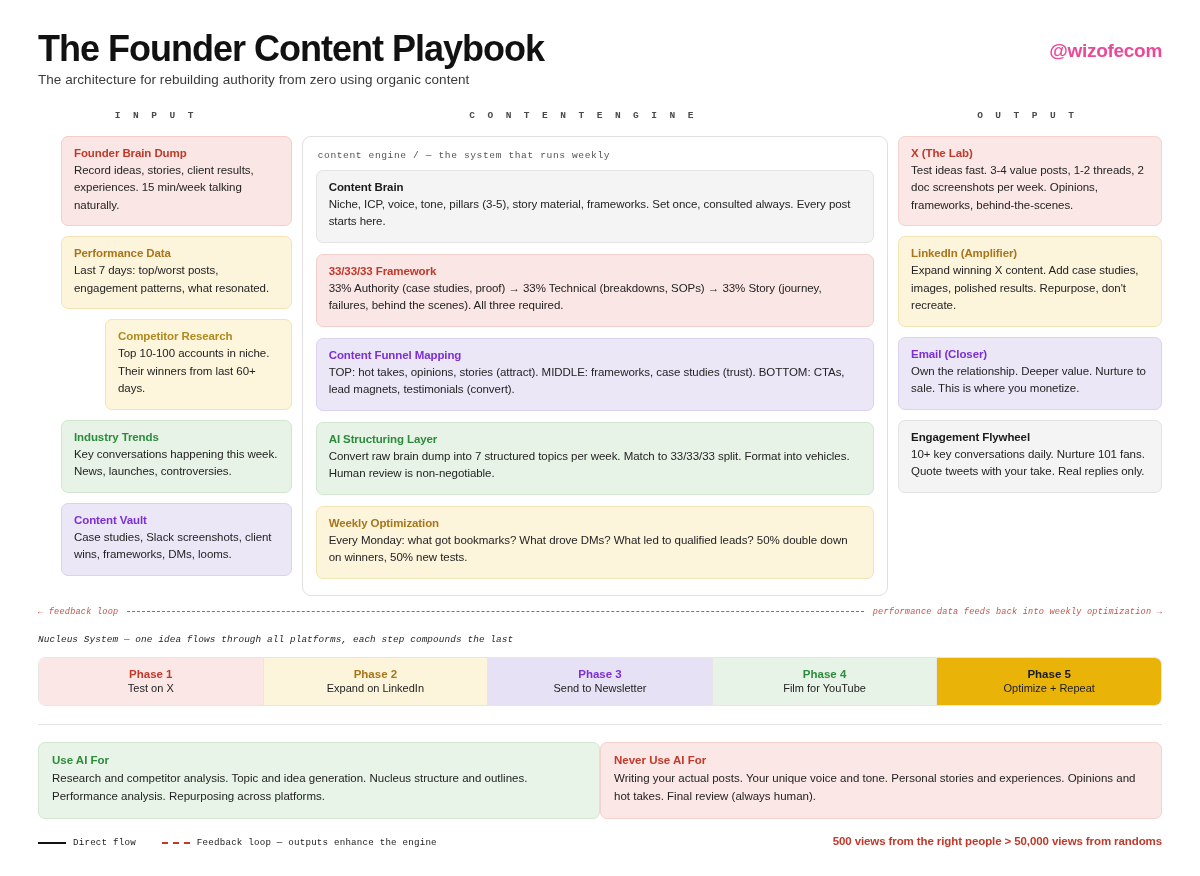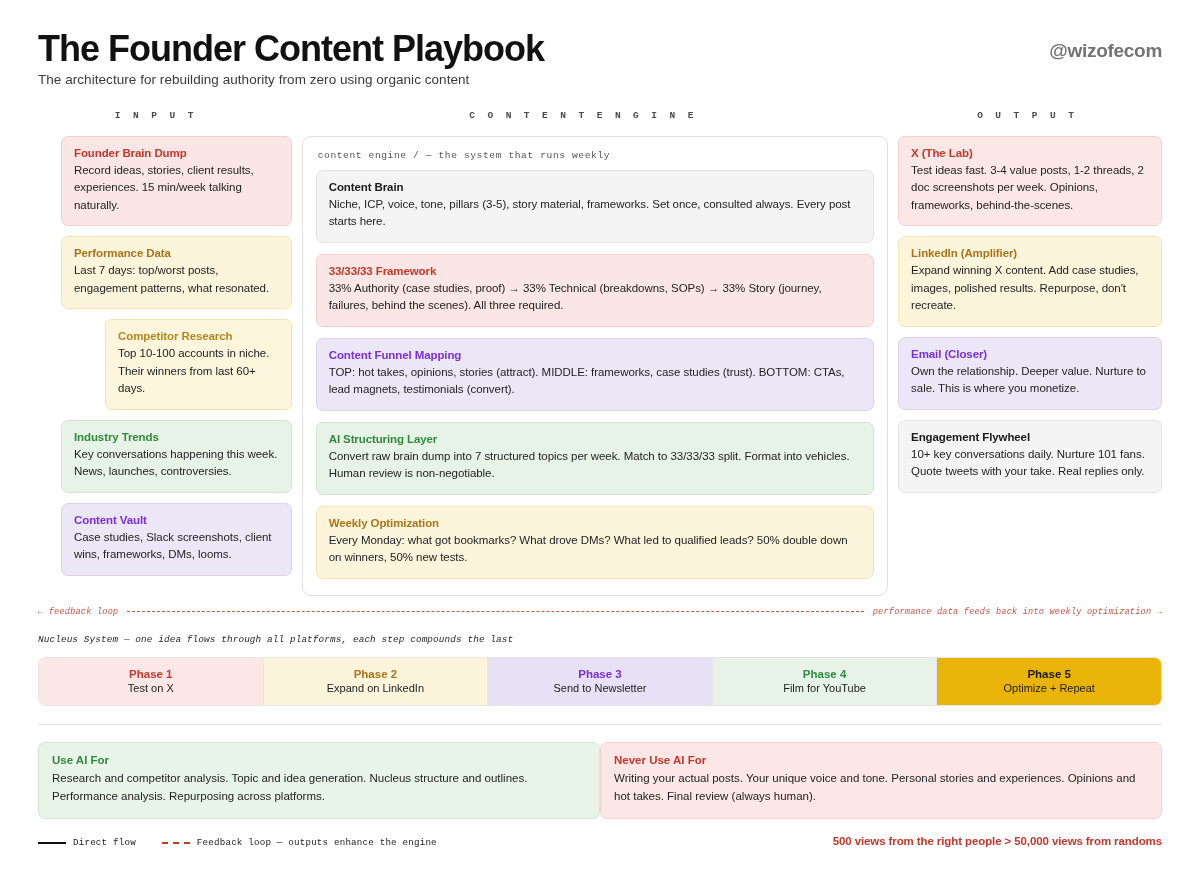--- a/index.html
+++ b/index.html
@@ -14,21 +14,21 @@
 
   
   .header { position: relative; height: 66px; }
   .title {
     font-size: 36px; font-weight: 700; letter-spacing: -1.0px;
     color: #111111; line-height: 1.15;
   }
   .subtitle { font-size: 13.5px; color: #3a3a3a; margin-top: 3px; letter-spacing: 0.05px; }
   .brand {
     position: absolute; right: 0; top: 12px;
-    font-size: 19px; font-weight: 700; color: #737373; letter-spacing: -0.3px;
+    font-size: 19px; font-weight: 700; color: #ec4899; letter-spacing: -0.3px;
   }
 
   
   .collabels { display: flex; margin-top: 16px; height: 20px; }
   .collabel {
     font-family: "Liberation Mono", monospace;
     font-size: 9.5px; font-weight: 700; letter-spacing: 3.4px;
     color: #4a4a4a; text-align: center;
   }
   .col-a { width: 236px; }

